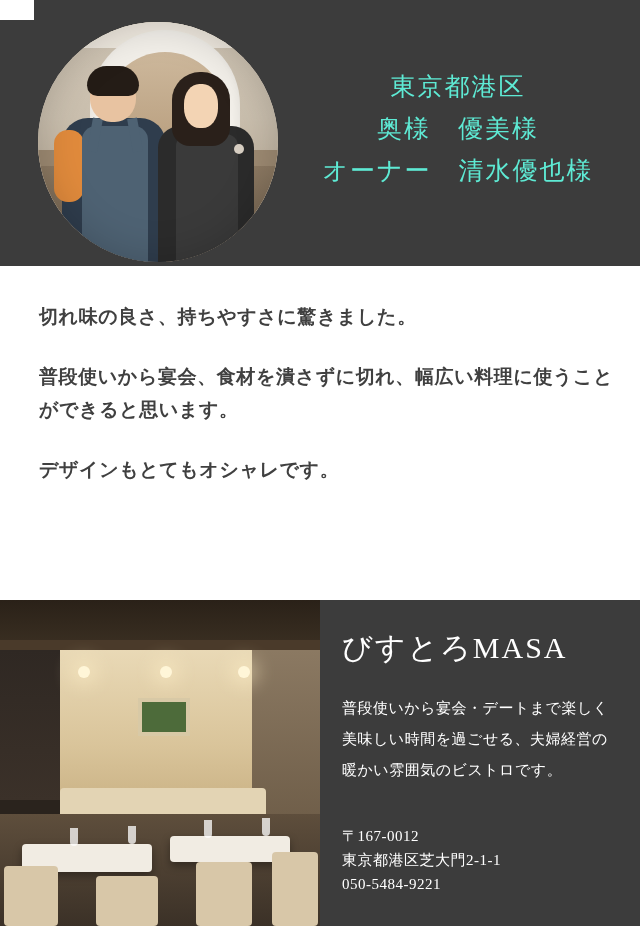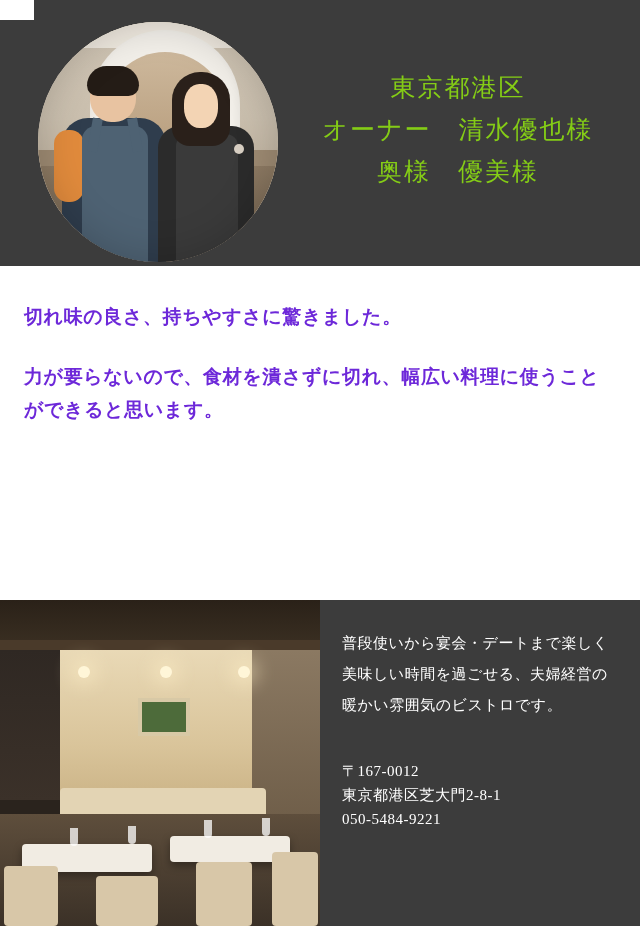--- a/index.html
+++ b/index.html
@@ -128,41 +128,42 @@
     box-shadow: inset 0 0 40px rgba(0,0,0,.18);
     border-radius: 50%;
   }
 
   .banner-text {
     position: absolute;
     left: 288px;
     top: 66px;
     width: 340px;
     text-align: center;
-    color: #84cc16;
-    font-family: Liberation Sans, sans-serif;
+    color: #5eead4;
+    font-family: Liberation Serif, serif;
     font-size: 25px;
     line-height: 42px;
     letter-spacing: 2px;
   }
   .banner-text div { white-space: nowrap; }
 
   
   .testimonial {
     padding: 34px 24px 16px 24px;
     background: #ffffff;
   }
   .testimonial p {
-    color: #6d28d9;
+    color: #404040;
     font-family: "Liberation Sans", sans-serif;
     font-size: 19px;
     font-weight: bold;
     line-height: 33px;
     letter-spacing: .6px;
     margin-bottom: 27px;
+    margin-left: 15px;
   }
   .testimonial p:last-child { margin-bottom: 0; }
 
   
   .bottom {
     position: absolute;
     left: 0;
     top: 600px;
     width: 640px;
     height: 326px;
@@ -297,28 +298,29 @@
       <div class="woman-hair"></div>
       <div class="woman-face"></div>
       <div class="ph-badge"></div>
 
       <div class="ph-vignette"></div>
     </div>
   </div>
 
   <div class="banner-text">
     <div>東京都港区</div>
+    <div>奥様　優美様</div>
     <div>オーナー　清水優也様</div>
-    <div>奥様　優美様</div>
   </div>
 </div>
 
 <div class="testimonial">
   <p>切れ味の良さ、持ちやすさに驚きました。</p>
-  <p>力が要らないので、食材を潰さずに切れ、幅広い料理に使うことができると思います。</p>
+  <p>普段使いから宴会、食材を潰さずに切れ、幅広い料理に使うことができると思います。</p>
+  <p>デザインもとてもオシャレです。</p>
 </div>
 
 <div class="bottom">
 
   <div class="interior">
     <div class="in-ceiling"></div>
     <div class="in-wall-left"></div>
     <div class="in-wall-mid"></div>
     <div class="in-wall-right"></div>
     <div class="in-beam"></div>
@@ -334,20 +336,21 @@
     <div class="in-glass g2"></div>
     <div class="in-glass g3"></div>
     <div class="in-glass g4"></div>
     <div class="in-chair c1"></div>
     <div class="in-chair c2"></div>
     <div class="in-chair c3"></div>
     <div class="in-chair c4"></div>
   </div>
 
   <div class="info">
+    <div class="shop-name">びすとろMASA</div>
     <div class="shop-desc">普段使いから宴会・デートまで楽しく美味しい時間を過ごせる、夫婦経営の暖かい雰囲気のビストロです。</div>
     <div class="shop-address">
       <div>〒167-0012</div>
-      <div>東京都港区芝大門2-8-1</div>
+      <div>東京都港区芝大門2-1-1</div>
       <div>050-5484-9221</div>
     </div>
   </div>
 </div>
 
 </body></html>

